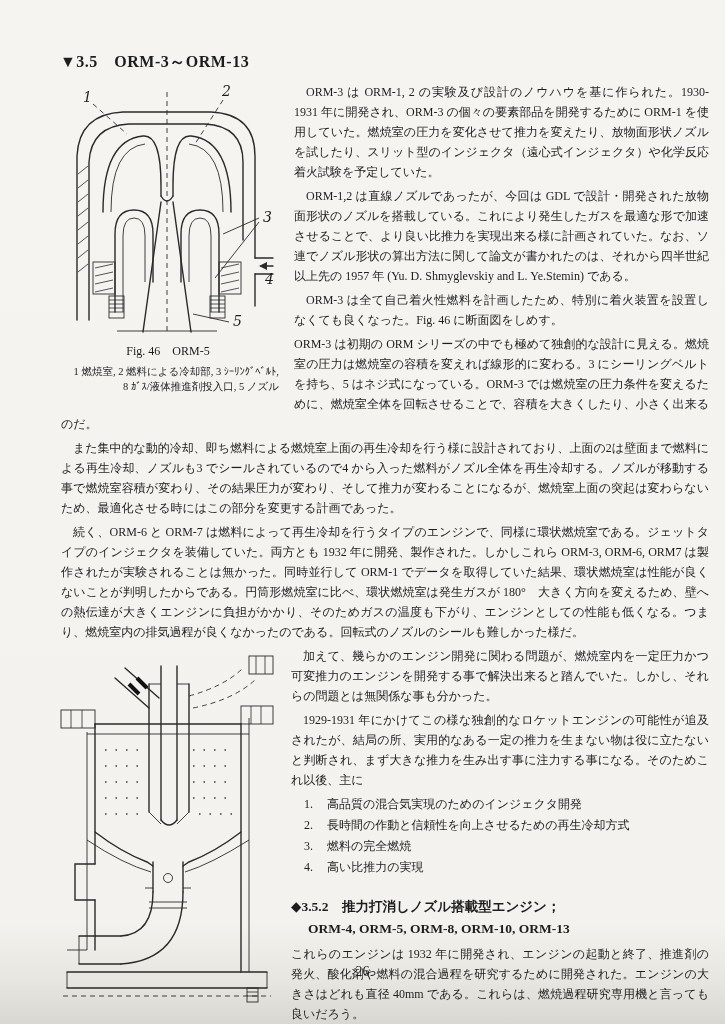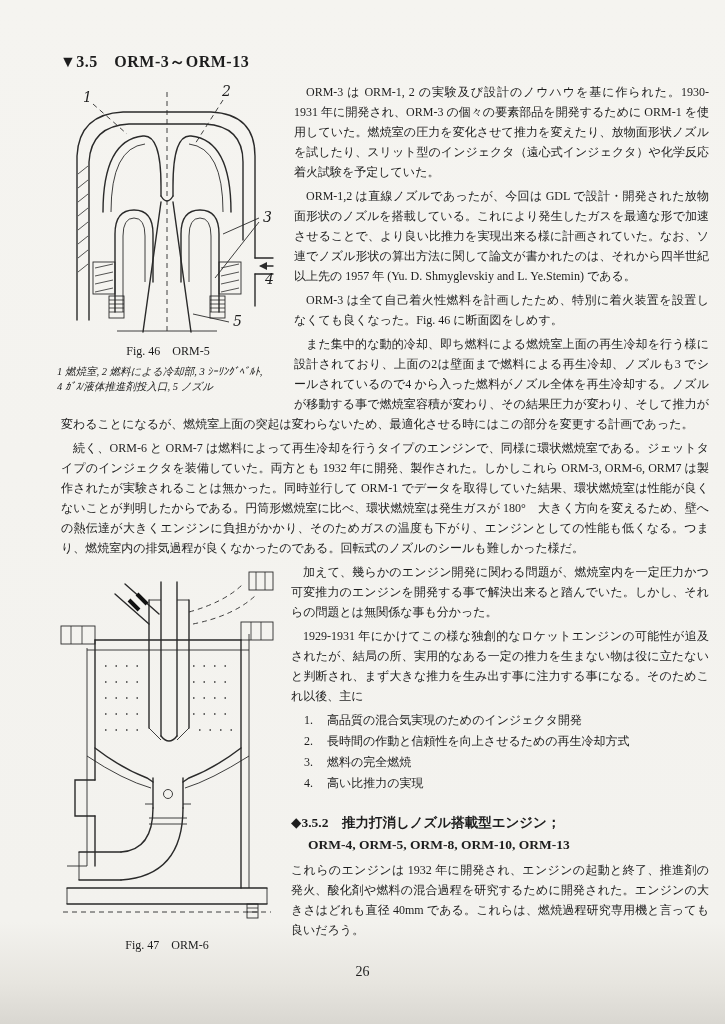--- a/index.html
+++ b/index.html
@@ -28,21 +28,21 @@
   h3.s352 { margin-top:4px; }
   .s352-line2 { padding-left:17px; }
   figure { margin:0; }
   .fig46 {
     float:left; width:222px; margin:4px 15px 6px 0;
   }
   .fig47 {
     float:left; width:216px; margin:8px 16px 0 2px;
   }
   figcaption { text-align:center; font-size:12px; line-height:16px; margin-top:3px; }
-  .legend { font-size:10.5px; line-height:15px; margin-top:5px; text-align:left; text-indent:0;font-style:italic; }
+  .legend { font-size:10.5px; line-height:15px; margin-top:5px; text-align:right; text-indent:0; }
   svg .ln  { fill:none; stroke:#2a2a2a; stroke-width:1.4; stroke-linecap:round; }
   svg .thin{ fill:none; stroke:#2a2a2a; stroke-width:.9; }
   svg .dash{ fill:none; stroke:#2a2a2a; stroke-width:.9; stroke-dasharray:5 4; }
   svg .dots{ fill:none; stroke:#3a3a3a; stroke-width:1.6; stroke-dasharray:1.5 9; }
   svg .hat { fill:none; stroke:#2a2a2a; stroke-width:.8; }
   svg .lbl { font:italic 14px "DejaVu Serif",serif; fill:#1d1d1d; }
   .goal-list { margin:2px 0 18px 0; }
   .goal-item { display:flex; line-height:21px; }
   .goal-num  { width:36px; padding-left:13px; box-sizing:border-box; }
   .p-after-list { margin-top:18px; }
@@ -110,27 +110,28 @@
 
         <text class="lbl" x="26" y="20">1</text>
         <text class="lbl" x="165" y="14">2</text>
         <text class="lbl" x="206" y="140">3</text>
         <text class="lbl" x="208" y="202">4</text>
         <text class="lbl" x="176" y="244">5</text>
       </svg>
       <figcaption>Fig. 46　ORM-5</figcaption>
       <div class="legend">
         <span>1 燃焼室, 2 燃料による冷却部, 3 ｼｰﾘﾝｸﾞﾍﾞﾙﾄ,</span><br>
-        <span>4 ｶﾞｽ/液体推進剤投入口, 5 ノズル</span>
+        <span>8 ｶﾞｽ/液体推進剤投入口, 5 ノズル</span>
       </div>
     </figure>
 
     <p class="ind">ORM-3 は ORM-1, 2 の実験及び設計のノウハウを基に作られた。1930-1931 年に開発され、ORM-3 の個々の要素部品を開発するために ORM-1 を使用していた。燃焼室の圧力を変化させて推力を変えたり、放物面形状ノズルを試したり、スリット型のインジェクタ（遠心式インジェクタ）や化学反応着火試験を予定していた。</p>
     <p class="ind">ORM-1,2 は直線ノズルであったが、今回は GDL で設計・開発された放物面形状のノズルを搭載している。これにより発生したガスを最適な形で加速させることで、より良い比推力を実現出来る様に計画されていた。なお、ソ連でノズル形状の算出方法に関して論文が書かれたのは、それから四半世紀以上先の 1957 年 (Yu. D. Shmyglevskiy and L. Ye.Stemin) である。</p>
     <p class="ind">ORM-3 は全て自己着火性燃料を計画したため、特別に着火装置を設置しなくても良くなった。Fig. 46 に断面図をしめす。</p>
+    <p>ORM-3 は初期の ORM シリーズの中でも極めて独創的な設計に見える。燃焼室の圧力は燃焼室の容積を変えれば線形的に変わる。3 にシーリングベルトを持ち、5 はネジ式になっている。ORM-3 では燃焼室の圧力条件を変えるために、燃焼室全体を回転させることで、容積を大きくしたり、小さく出来るのだ。</p>
     <p class="ind">また集中的な動的冷却、即ち燃料による燃焼室上面の再生冷却を行う様に設計されており、上面の2は壁面まで燃料による再生冷却、ノズルも3 でシールされているので4 から入った燃料がノズル全体を再生冷却する。ノズルが移動する事で燃焼室容積が変わり、その結果圧力が変わり、そして推力が変わることになるが、燃焼室上面の突起は変わらないため、最適化させる時にはこの部分を変更する計画であった。</p>
     <p class="ind">続く、ORM-6 と ORM-7 は燃料によって再生冷却を行うタイプのエンジンで、同様に環状燃焼室である。ジェットタイプのインジェクタを装備していた。両方とも 1932 年に開発、製作された。しかしこれら ORM-3, ORM-6, ORM7 は製作されたが実験されることは無かった。同時並行して ORM-1 でデータを取得していた結果、環状燃焼室は性能が良くないことが判明したからである。円筒形燃焼室に比べ、環状燃焼室は発生ガスが 180°　大きく方向を変えるため、壁への熱伝達が大きくエンジンに負担がかかり、そのためガスの温度も下がり、エンジンとしての性能も低くなる。つまり、燃焼室内の排気過程が良くなかったのである。回転式のノズルのシールも難しかった様だ。</p>
 
     <figure class="fig47">
       <svg width="216" height="358" viewBox="0 0 216 358" xmlns="http://www.w3.org/2000/svg">
 
         <path class="ln" d="M8,318 H208"></path>
         <path class="ln" d="M8,334 H208"></path>
         <path class="thin" d="M8,318 V334 M208,318 V334"></path>
         <path class="dash" d="M4,342 H212"></path>

